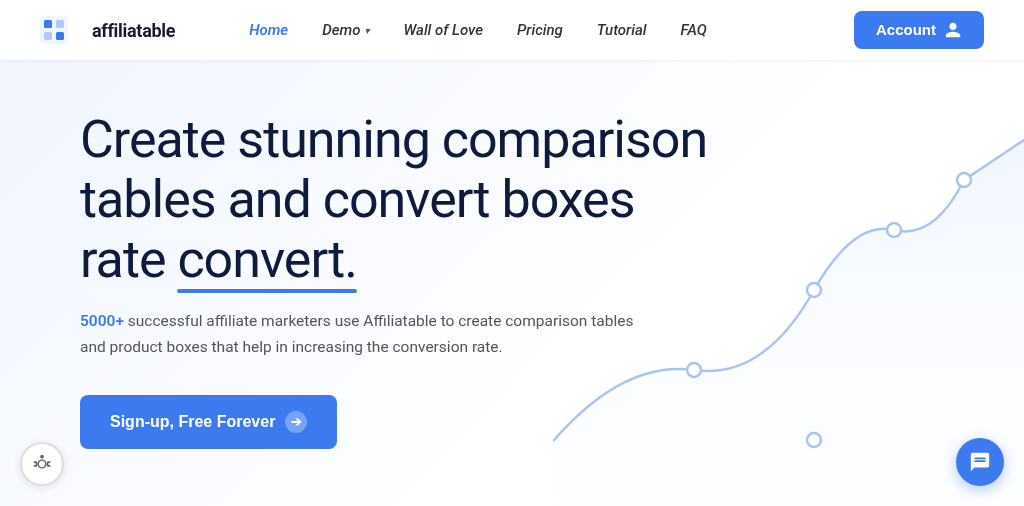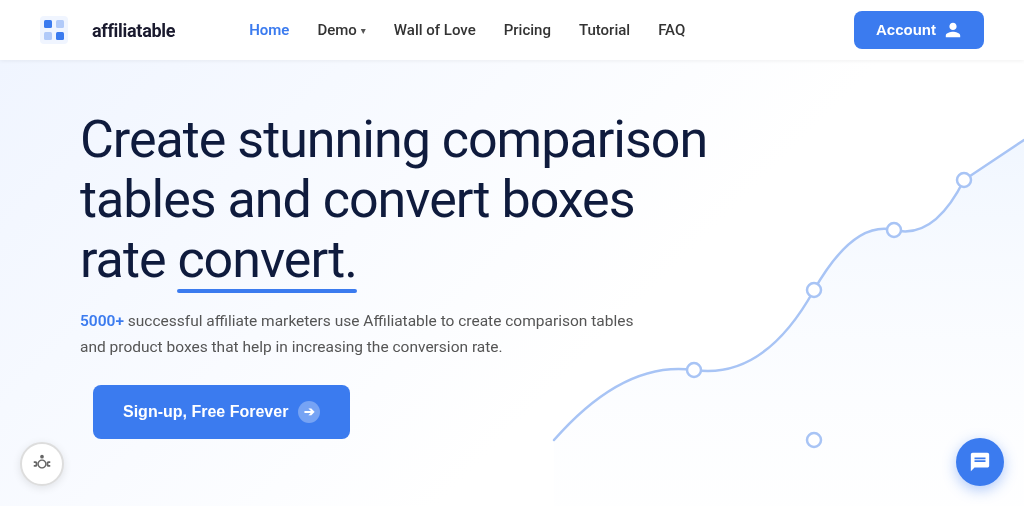--- a/index.html
+++ b/index.html
@@ -35,22 +35,24 @@
     }
     .logo-text {
       font-size: 18px;
       font-weight: 700;
       color: #1a1a2e;
       letter-spacing: -0.3px;
     }
     .nav-links {
       display: flex;
       align-items: center;
+      gap: 6px;
       margin-left: 60px;
       flex: 1;
+      font-style: italic;
     }
     .nav-link {
       padding: 8px 14px;
       font-size: 15px;
       color: #333;
       text-decoration: none;
       border-radius: 6px;
       display: flex;
       align-items: center;
       gap: 4px;
@@ -128,40 +130,39 @@
       height: 4px;
       background: #3b7bef;
       border-radius: 2px;
     }
 
     .hero-subtitle {
       font-size: 15.5px;
       color: #555;
       line-height: 1.65;
       max-width: 560px;
-      margin-bottom: 24px;
+      margin-bottom: 34px;
     }
     .hero-subtitle .highlight {
       color: #3b7bef;
       font-weight: 600;
     }
 
     .cta-btn {
       background: #3b7bef;
       color: #fff;
       border: none;
       border-radius: 8px;
       padding: 16px 30px;
       font-size: 16px;
       font-weight: 600;
       cursor: pointer;
       display: inline-flex;
       align-items: center;
       gap: 10px;
-      margin-left: 13px;
     }
     .cta-btn .arrow-circle {
       width: 22px;
       height: 22px;
       border-radius: 50%;
       background: rgba(255,255,255,0.3);
       display: flex;
       align-items: center;
       justify-content: center;
       font-size: 13px;

